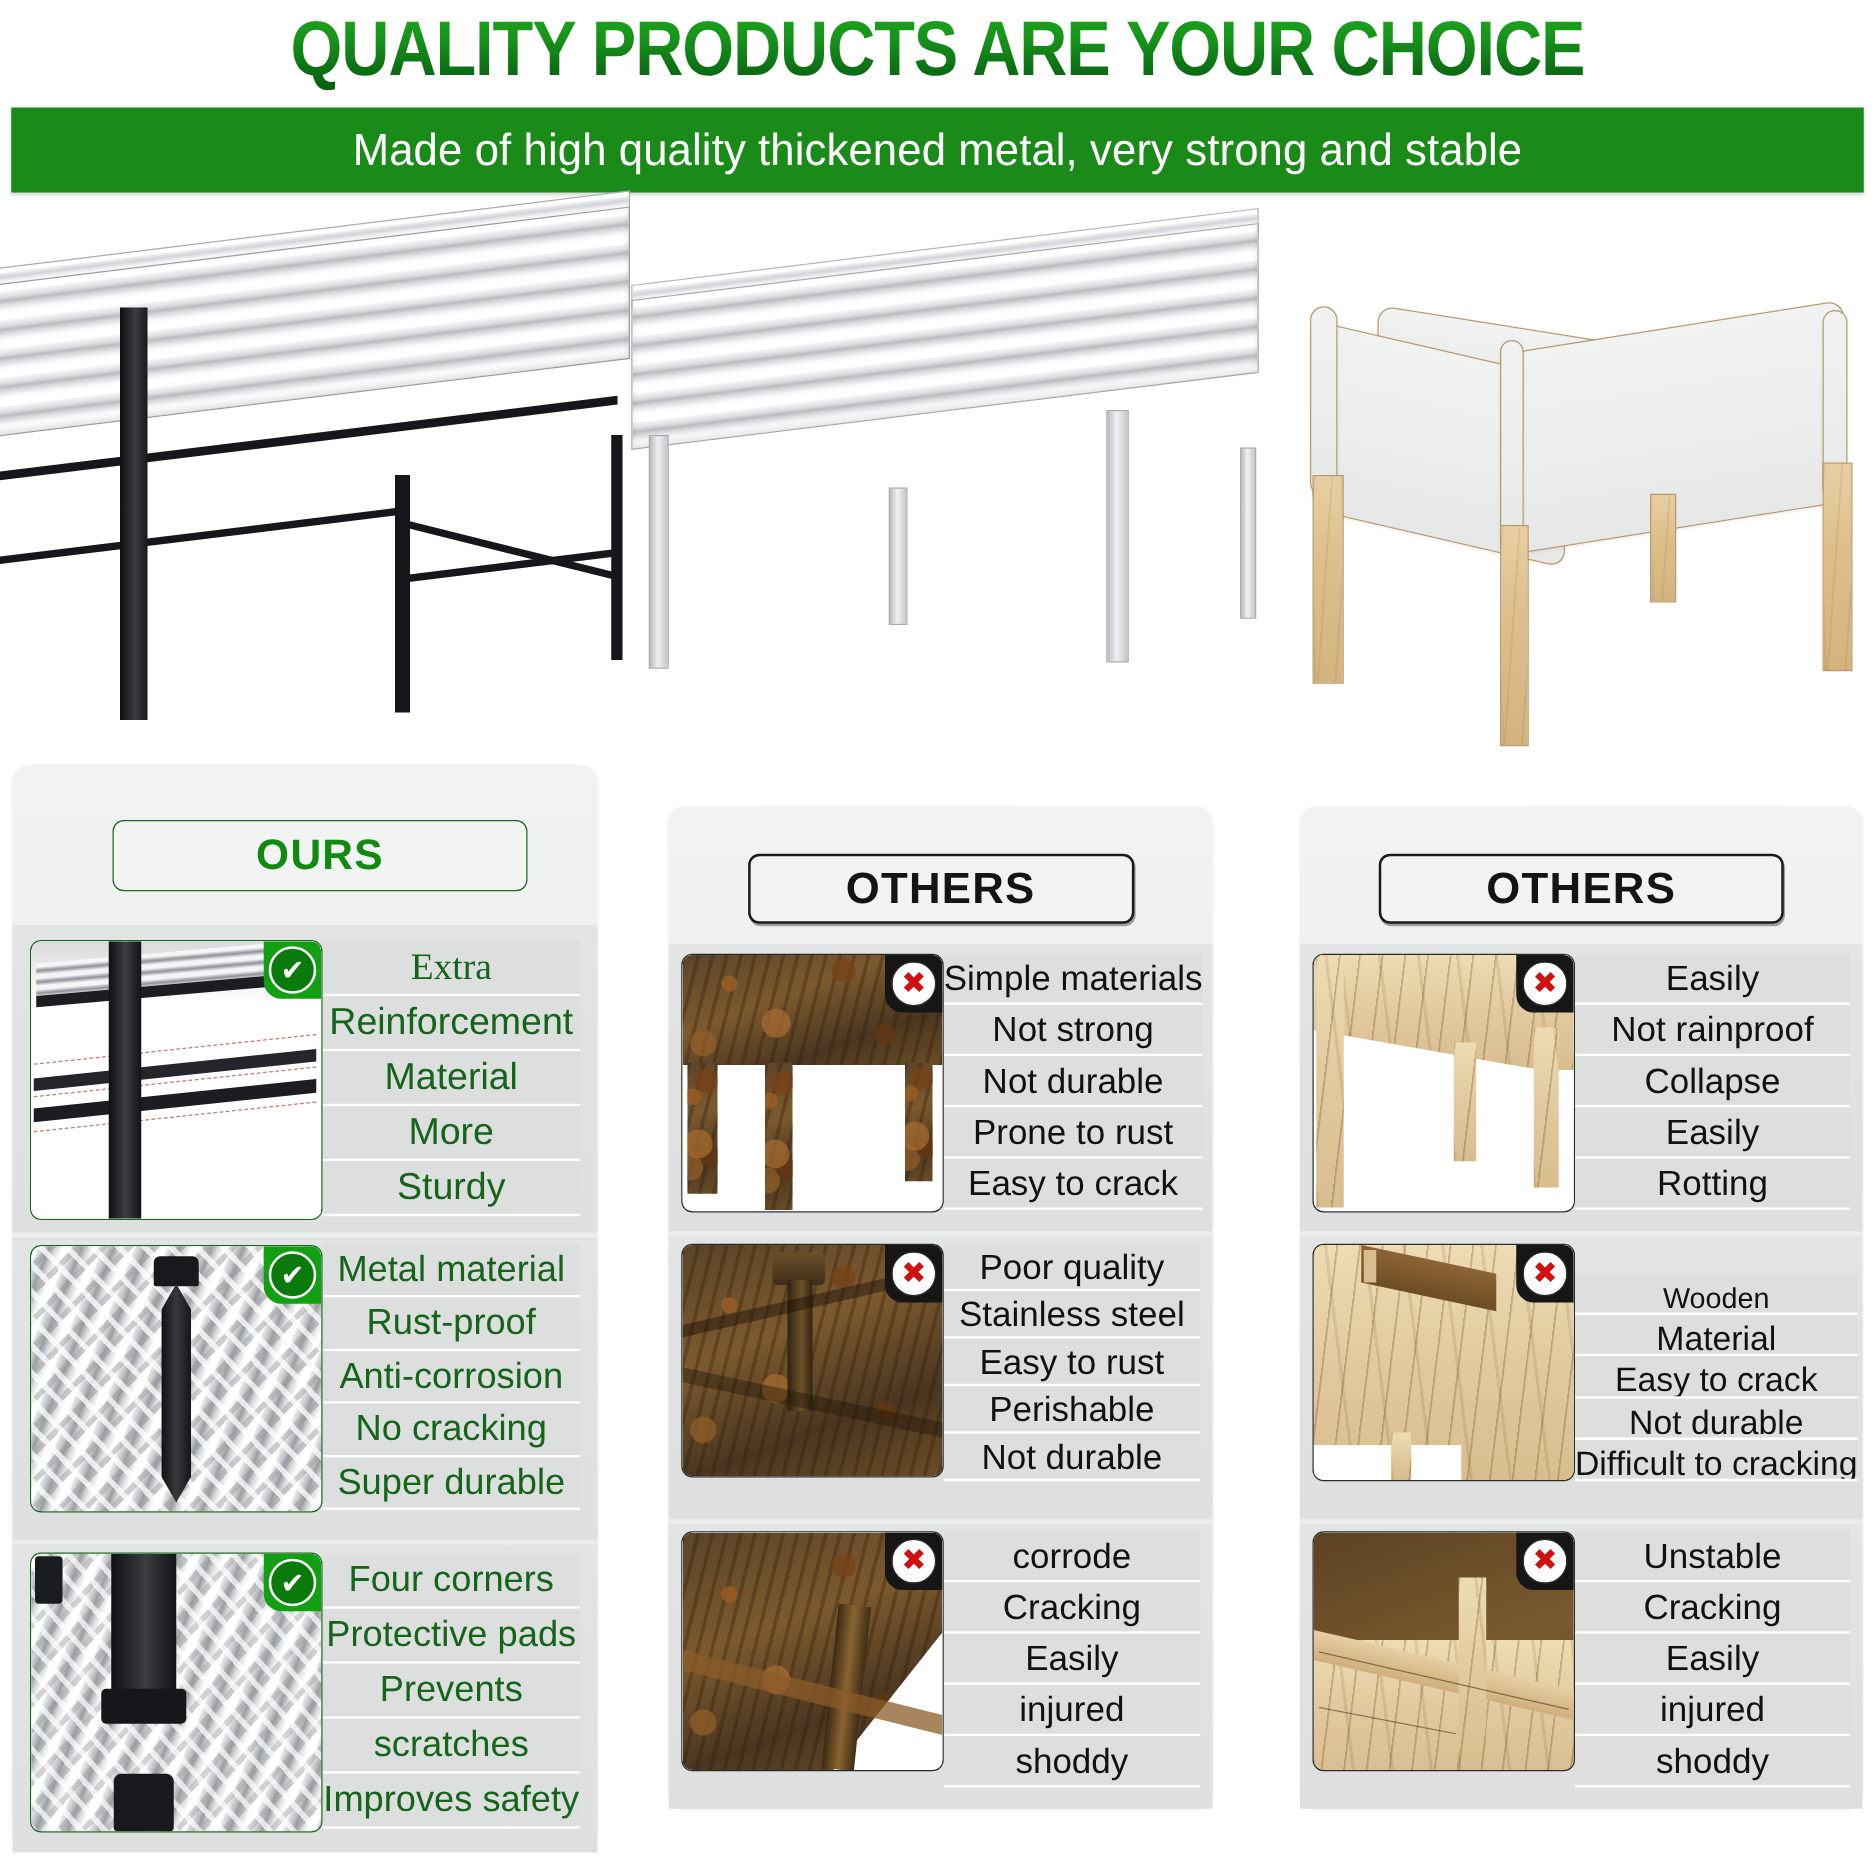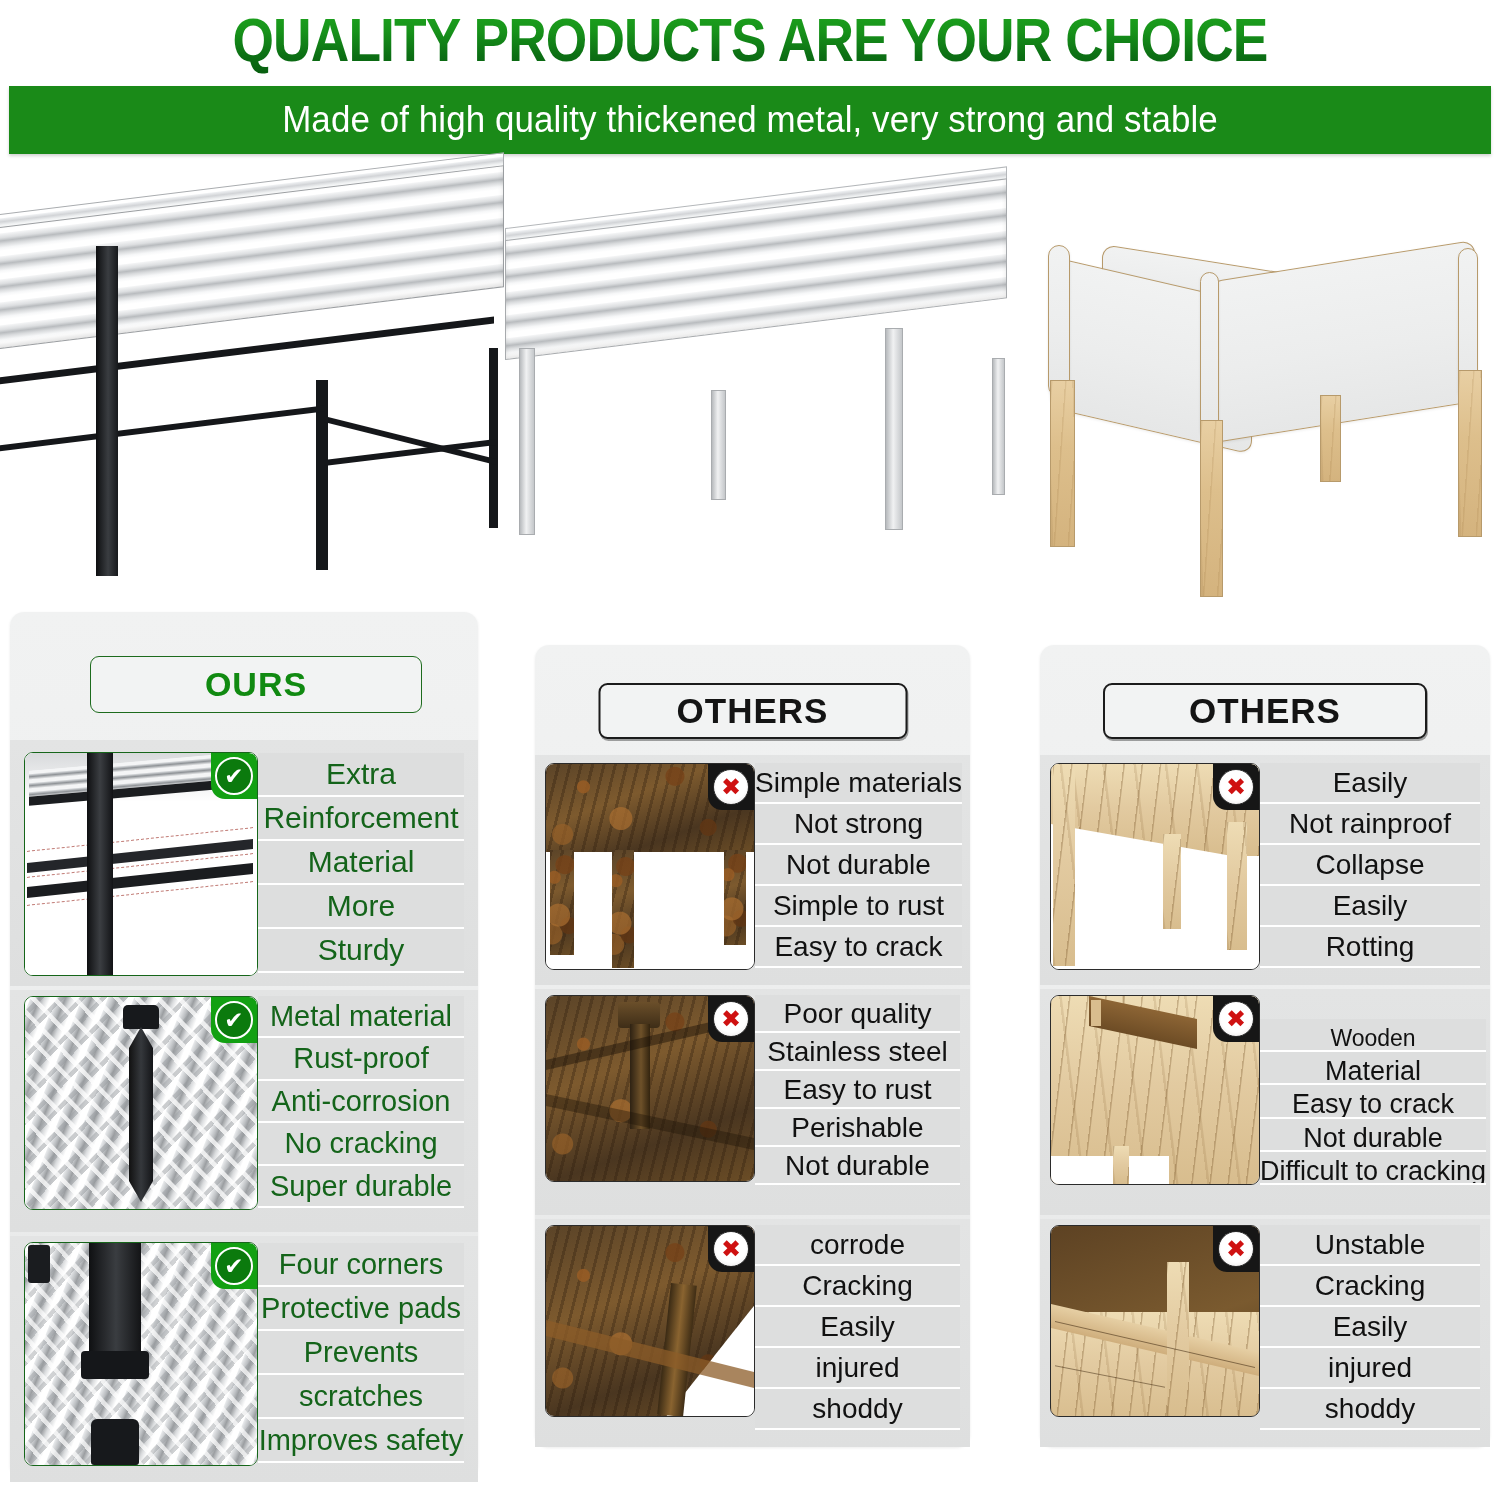--- a/index.html
+++ b/index.html
@@ -238,21 +238,21 @@
       <div style="position:absolute;left:2px;top:112px;width:226px;height:0;border-top:1.4px dashed #c07a74;transform:skewY(-6deg);"></div>
       <div style="position:absolute;left:2px;top:140px;width:226px;height:0;border-top:1.4px dashed #c07a74;transform:skewY(-6deg);"></div>
       <div style="position:absolute;left:62px;top:0;width:26px;height:222px;background:linear-gradient(90deg,#0e0f11,#3b3e42 50%,#121316);"></div>
       <div class="badge badge-ok">
         <span class="disc">
             <span class="mk">✔</span>
           </span>
       </div>
     </div>
     <div class="flist ours" style="height:222px;">
-      <div class="fline" style="height:42px;line-height:42px;font-size:30px;">Extra</div>
+      <div class="fline" style="height:42px;line-height:42px;font-size:30px;font-family:Liberation Serif, serif;">Extra</div>
       <div class="fline" style="height:42px;line-height:42px;font-size:30px;">Reinforcement</div>
       <div class="fline" style="height:42px;line-height:42px;font-size:30px;">Material</div>
       <div class="fline" style="height:42px;line-height:42px;font-size:30px;">More</div>
       <div class="fline" style="height:42px;line-height:42px;font-size:30px;">Sturdy</div>
     </div>
   </div>
 
   <div class="band" style="top:378px;height:242px;"></div>
   <div class="cmp-row" style="top:384px;height:222px;padding:0 14px;box-sizing:border-box;">
     <div class="thumb ours" style="width:232px;height:212px;">
@@ -318,21 +318,21 @@
       <div class="badge badge-no">
         <span class="disc">
             <span class="mk">✖</span>
           </span>
       </div>
     </div>
     <div class="flist other" style="height:205px;">
       <div class="fline" style="height:39px;line-height:39px;font-size:28px;">Simple materials</div>
       <div class="fline" style="height:39px;line-height:39px;font-size:28px;">Not strong</div>
       <div class="fline" style="height:39px;line-height:39px;font-size:28px;">Not durable</div>
-      <div class="fline" style="height:39px;line-height:39px;font-size:28px;">Simple to rust</div>
+      <div class="fline" style="height:39px;line-height:39px;font-size:28px;">Prone to rust</div>
       <div class="fline" style="height:39px;line-height:39px;font-size:28px;">Easy to crack</div>
     </div>
   </div>
 
   <div class="band" style="top:344px;height:226px;"></div>
   <div class="cmp-row" style="top:350px;height:212px;padding:0 10px;box-sizing:border-box;">
     <div class="thumb other" style="width:208px;height:185px;">
       <div class="art rust"></div>
       <div style="position:absolute;left:72px;top:6px;width:42px;height:26px;background:linear-gradient(180deg,#6b4f2a,#3e2d17);border-radius:4px;"></div>
       <div style="position:absolute;left:84px;top:28px;width:20px;height:105px;background:linear-gradient(90deg,#2e2213,#6e5129 55%,#33240f);"></div>

